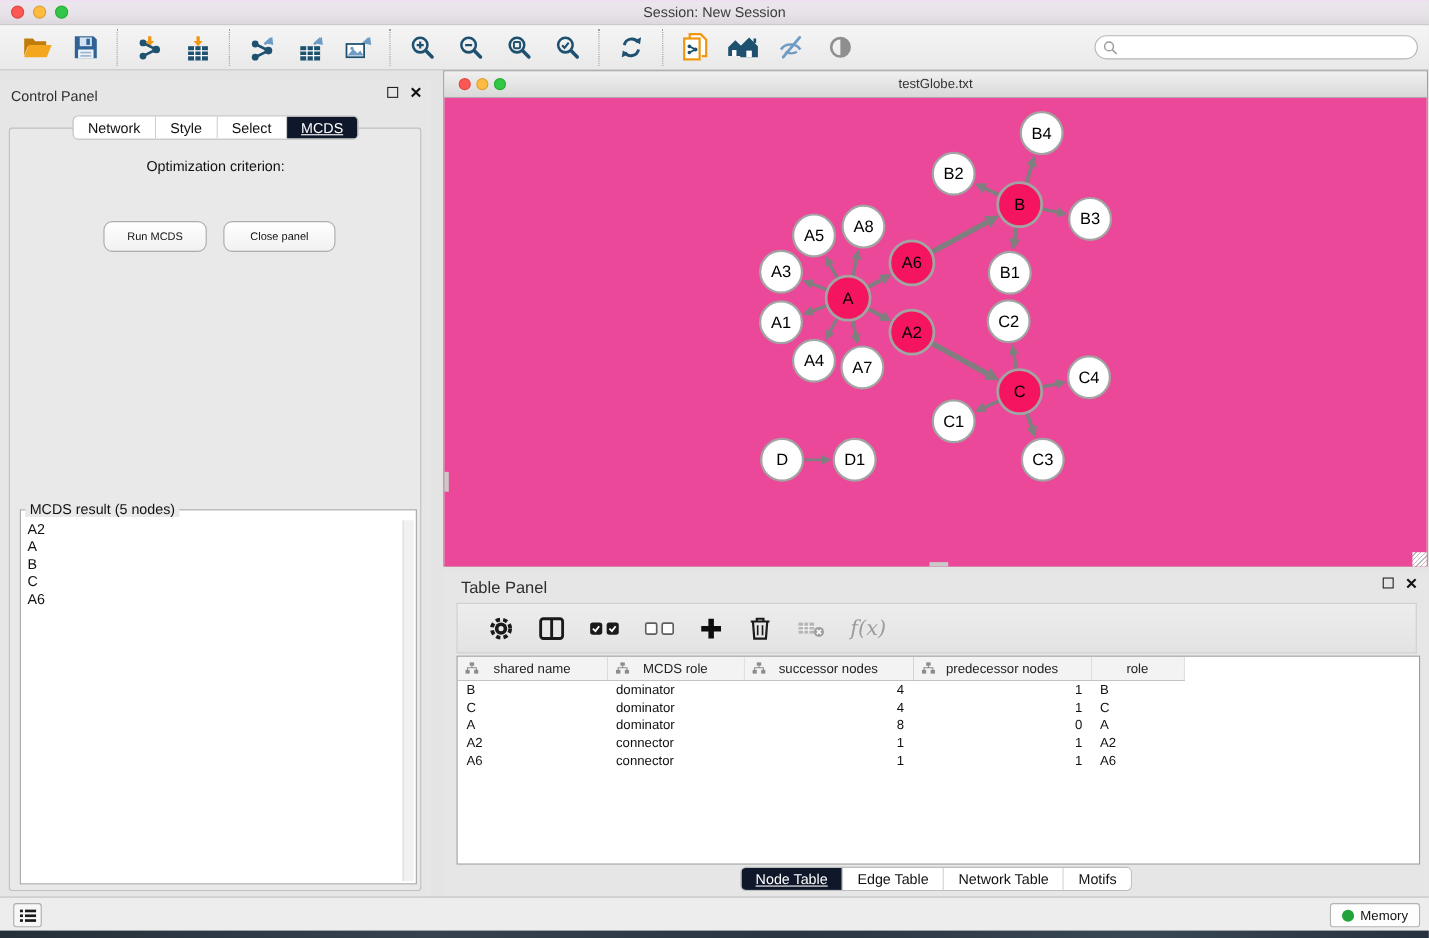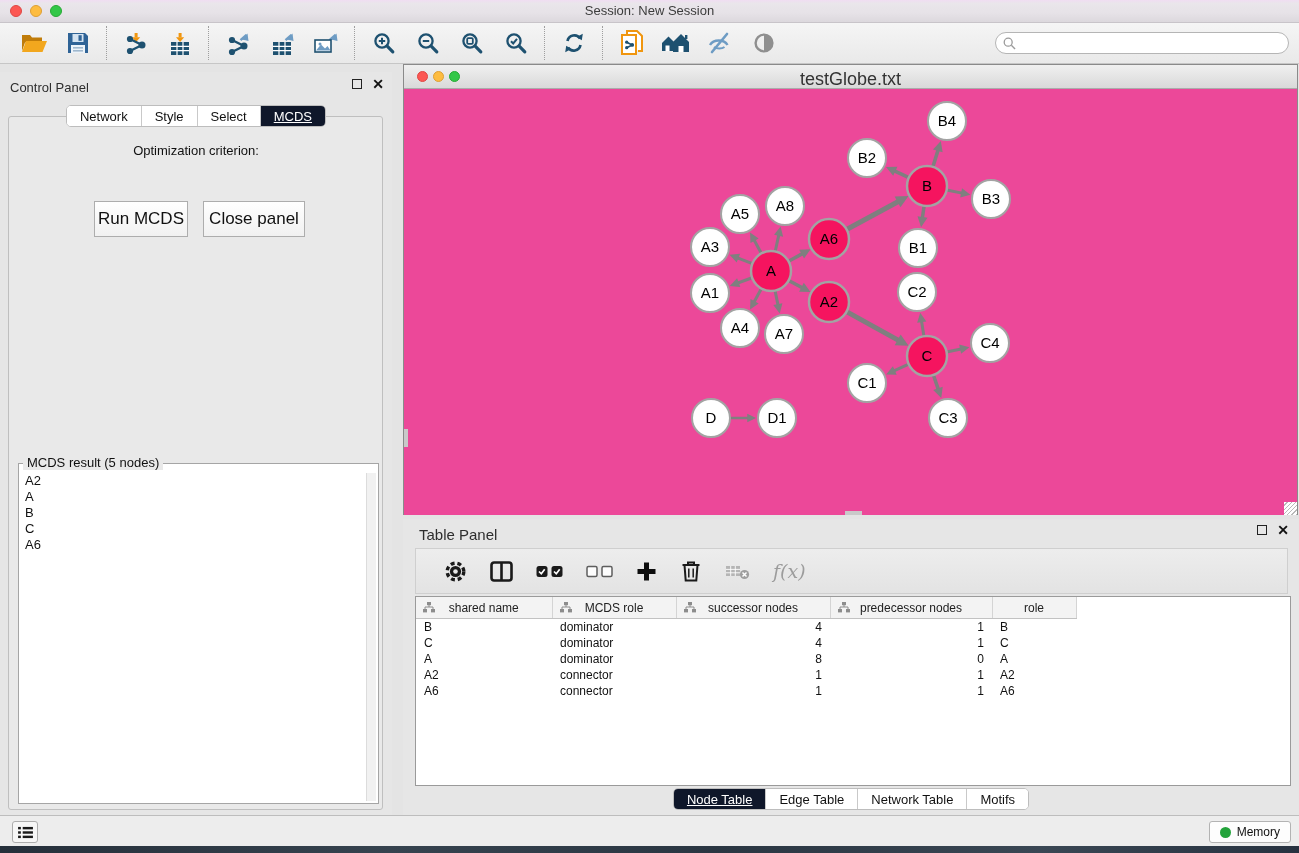--- a/index.html
+++ b/index.html
@@ -44,37 +44,37 @@
   .seg.active{background:#0f172a;color:#fff;text-decoration:underline;}
   .cp-tabs{position:absolute;left:0;right:0;top:33px;display:flex;justify-content:center;z-index:3;}
   .cp-content{position:absolute;left:8px;top:44px;width:375px;height:694px;background:#E9E9E9;
     border:1px solid #BFBFBF;border-radius:3px;box-sizing:border-box;}
   .opt-label{position:absolute;left:0;right:0;top:71px;text-align:center;font-size:13px;color:#111;}
   .dropdown{position:absolute;left:44px;top:93px;width:312px;height:24px;background:#fff;
     border:1px solid #A9A9A9;border-radius:4px;box-sizing:border-box;display:flex;align-items:center;
     font-size:13px;color:#111;padding-left:9px;}
   .dd-stepper{position:absolute;right:0;top:0;bottom:0;width:21px;border-radius:0 3px 3px 0;
     background:linear-gradient(180deg,#73B7FC,#2E7EF0);display:flex;align-items:center;justify-content:center;}
-  .btn{position:absolute;height:36px;background:linear-gradient(180deg,#FFFFFF,#F1F1F1);
-    border:1px solid #ADADAD;border-radius:0;box-sizing:border-box;display:flex;align-items:center;
-    justify-content:center;font-size:17px;color:#111;}
+  .btn{position:absolute;height:28px;background:linear-gradient(180deg,#FFFFFF,#F1F1F1);
+    border:1px solid #ADADAD;border-radius:8px;box-sizing:border-box;display:flex;align-items:center;
+    justify-content:center;font-size:10px;color:#111;}
   .result-group{position:absolute;left:18px;top:391px;width:361px;height:341px;background:#FFFFFF;
     border:1px solid #A5A5A5;box-sizing:border-box;}
   .result-legend{position:absolute;top:-9px;left:4px;background:#E9E9E9;padding:0 4px;font-size:13px;color:#111;}
   .result-list{position:absolute;left:2px;top:9px;right:12px;bottom:2px;overflow:hidden;}
   .result-list div{font-size:13px;line-height:16px;padding-left:4px;color:#111;}
   .result-scroll{position:absolute;right:2px;top:9px;bottom:2px;width:9px;background:#F1F1F1;border-left:1px solid #DCDCDC;}
   
   .network-window{position:absolute;left:403px;top:64px;width:895px;height:451px;
     border:1px solid #8A8A8A;background:#fff;box-sizing:border-box;}
   .nw-titlebar{position:relative;height:23px;background:linear-gradient(180deg,#F0F0F0,#D9D9D9);
     border-bottom:1px solid #ABABAB;}
   .nw-titlebar .lights{top:6px;left:13px;gap:5px;}
   .nw-titlebar .light{width:11px;height:11px;}
-  .nw-title{position:absolute;left:0;right:0;top:4px;text-align:center;font-size:18px;color:#333;}
+  .nw-title{position:absolute;left:0;right:0;top:4px;text-align:center;font-size:12px;color:#333;}
   .nw-canvas{position:relative;width:893px;height:426px;background:#ec4899;}
   .nw-vnotch{position:absolute;left:0;top:340px;width:4px;height:18px;background:#C9C9C9;}
   .nw-hnotch{position:absolute;left:441px;bottom:0;width:17px;height:4px;background:#C9C9C9;}
   .nw-grip{position:absolute;right:0;bottom:0;width:13px;height:13px;
     background:repeating-linear-gradient(135deg,#FFFFFF 0 2px,#B9B9B9 2px 3px);}
   
   .table-panel{position:absolute;left:403px;top:519px;width:896px;height:296px;background:#E6E6E6;}
   .tp-title{position:absolute;left:16px;top:7px;font-size:15px;color:#2E2E2E;}
   .tp-toolbar{position:absolute;left:12px;top:29px;width:873px;height:46px;
     background:linear-gradient(180deg,#EDEDED,#E3E3E3);border:1px solid #CFCFCF;box-sizing:border-box;

